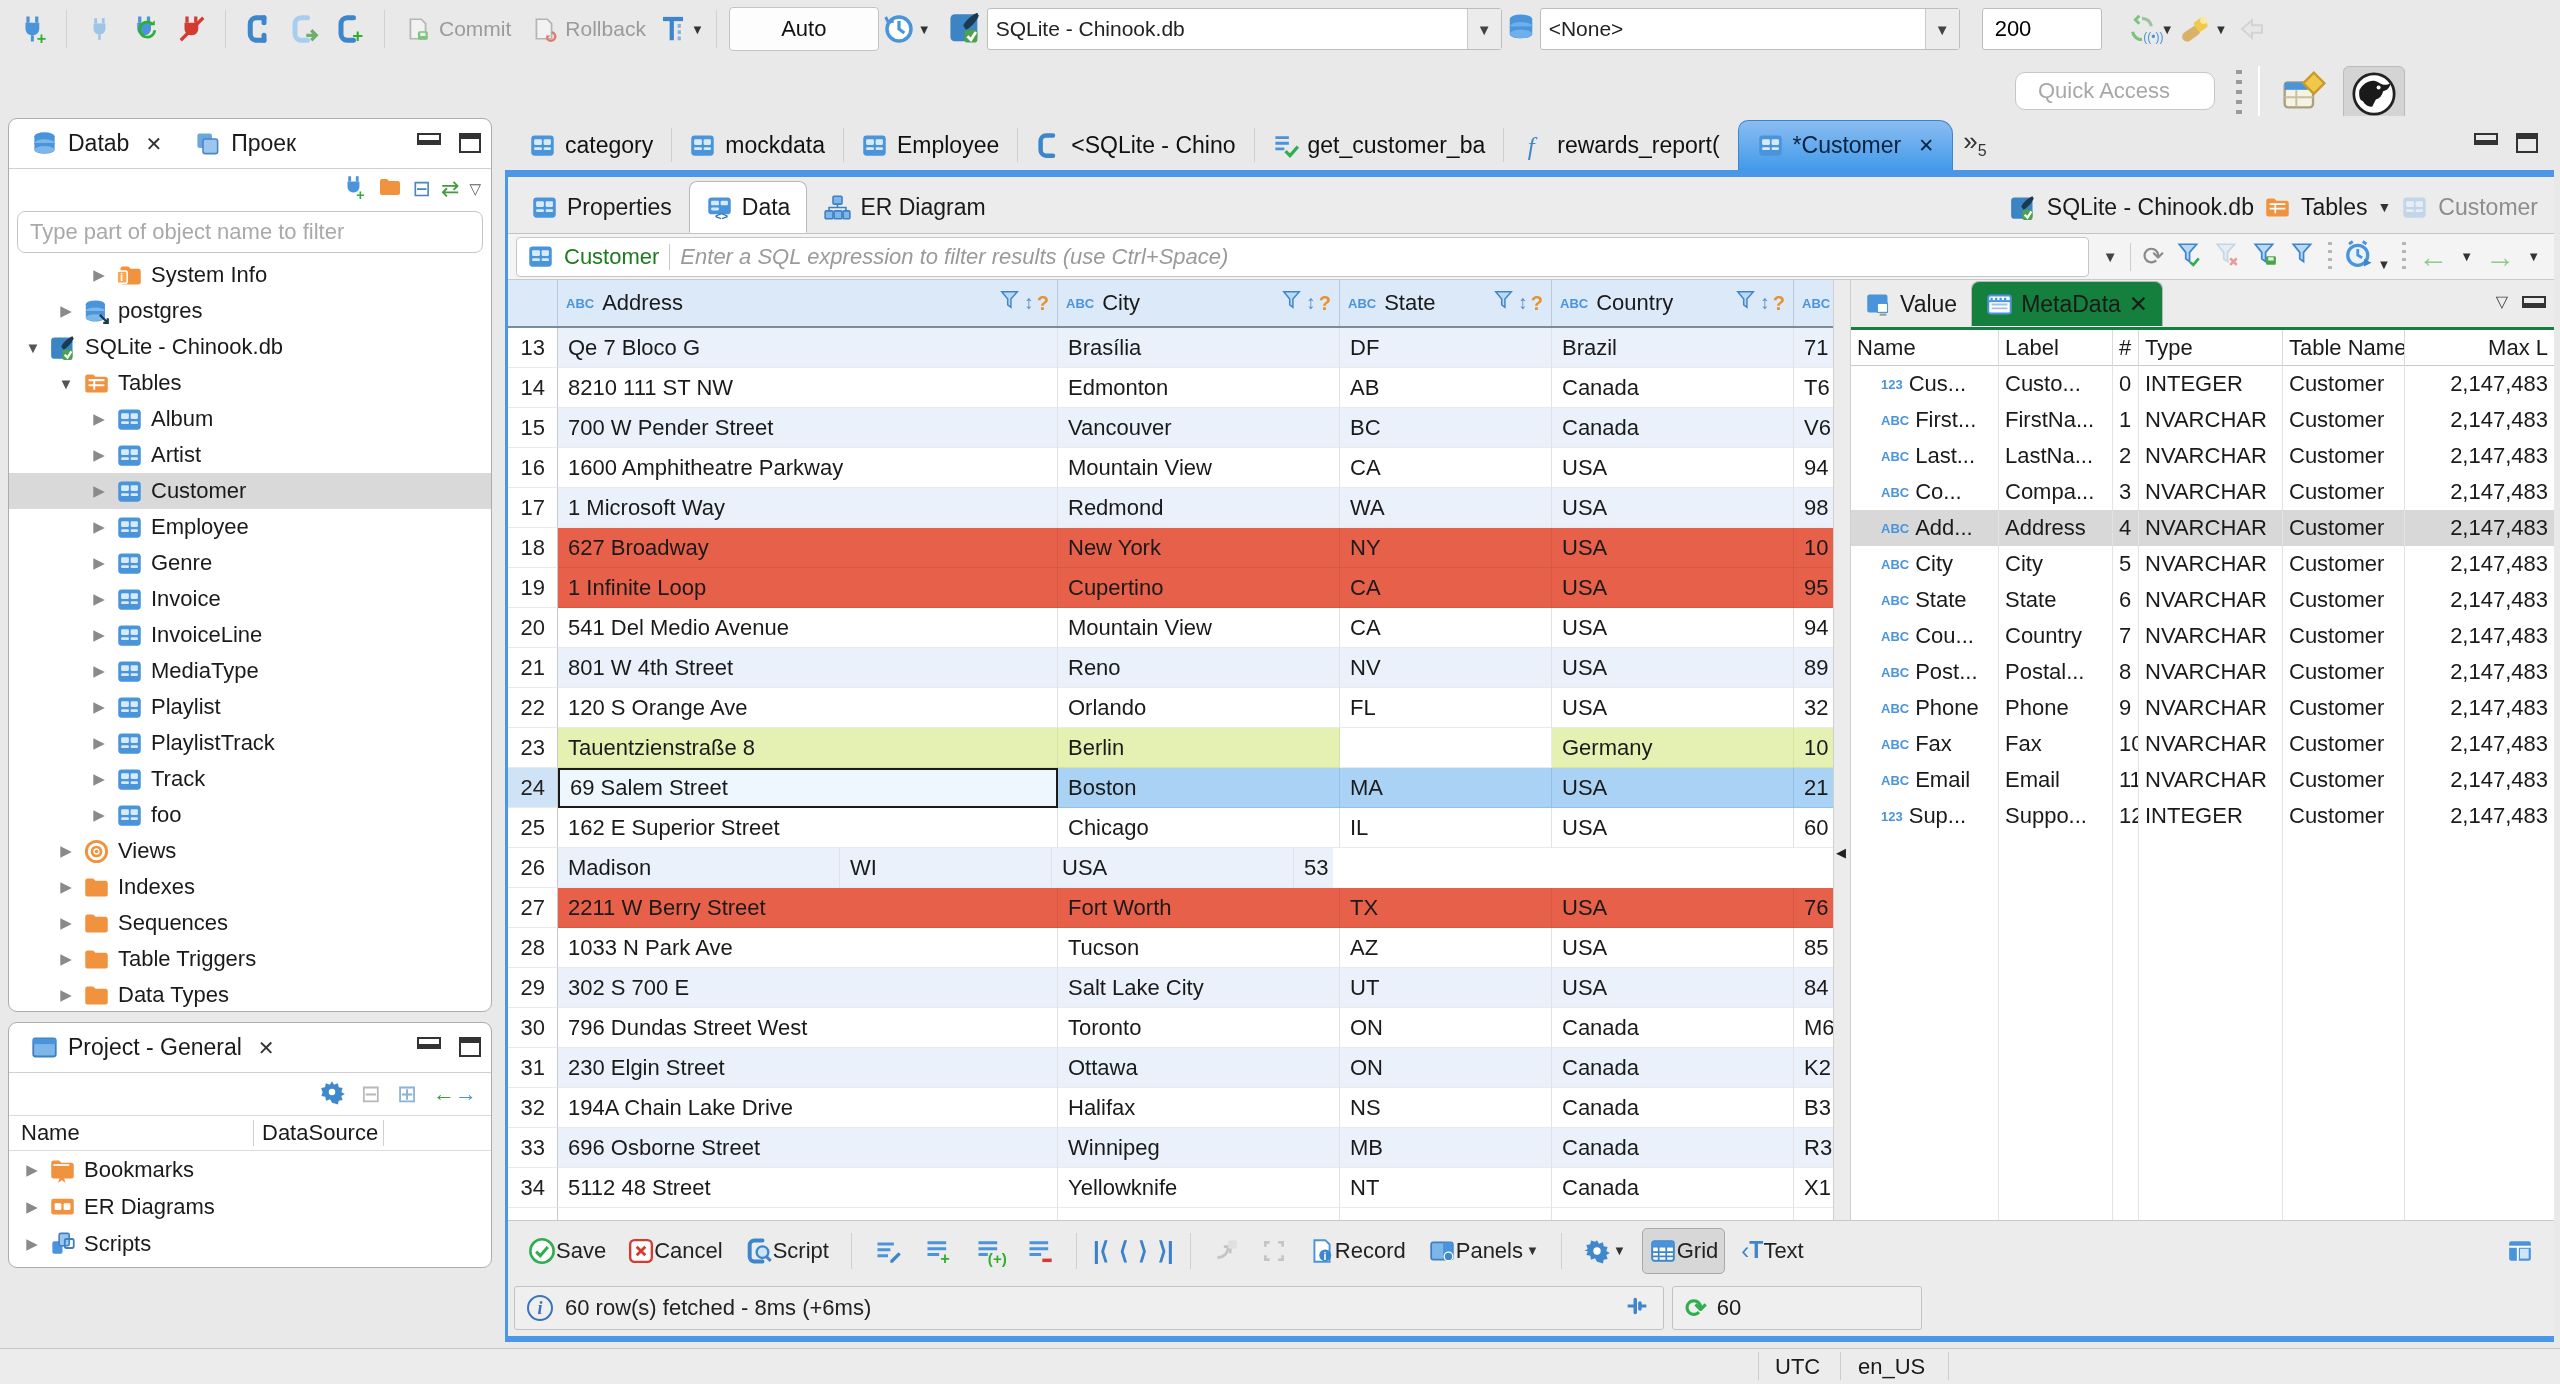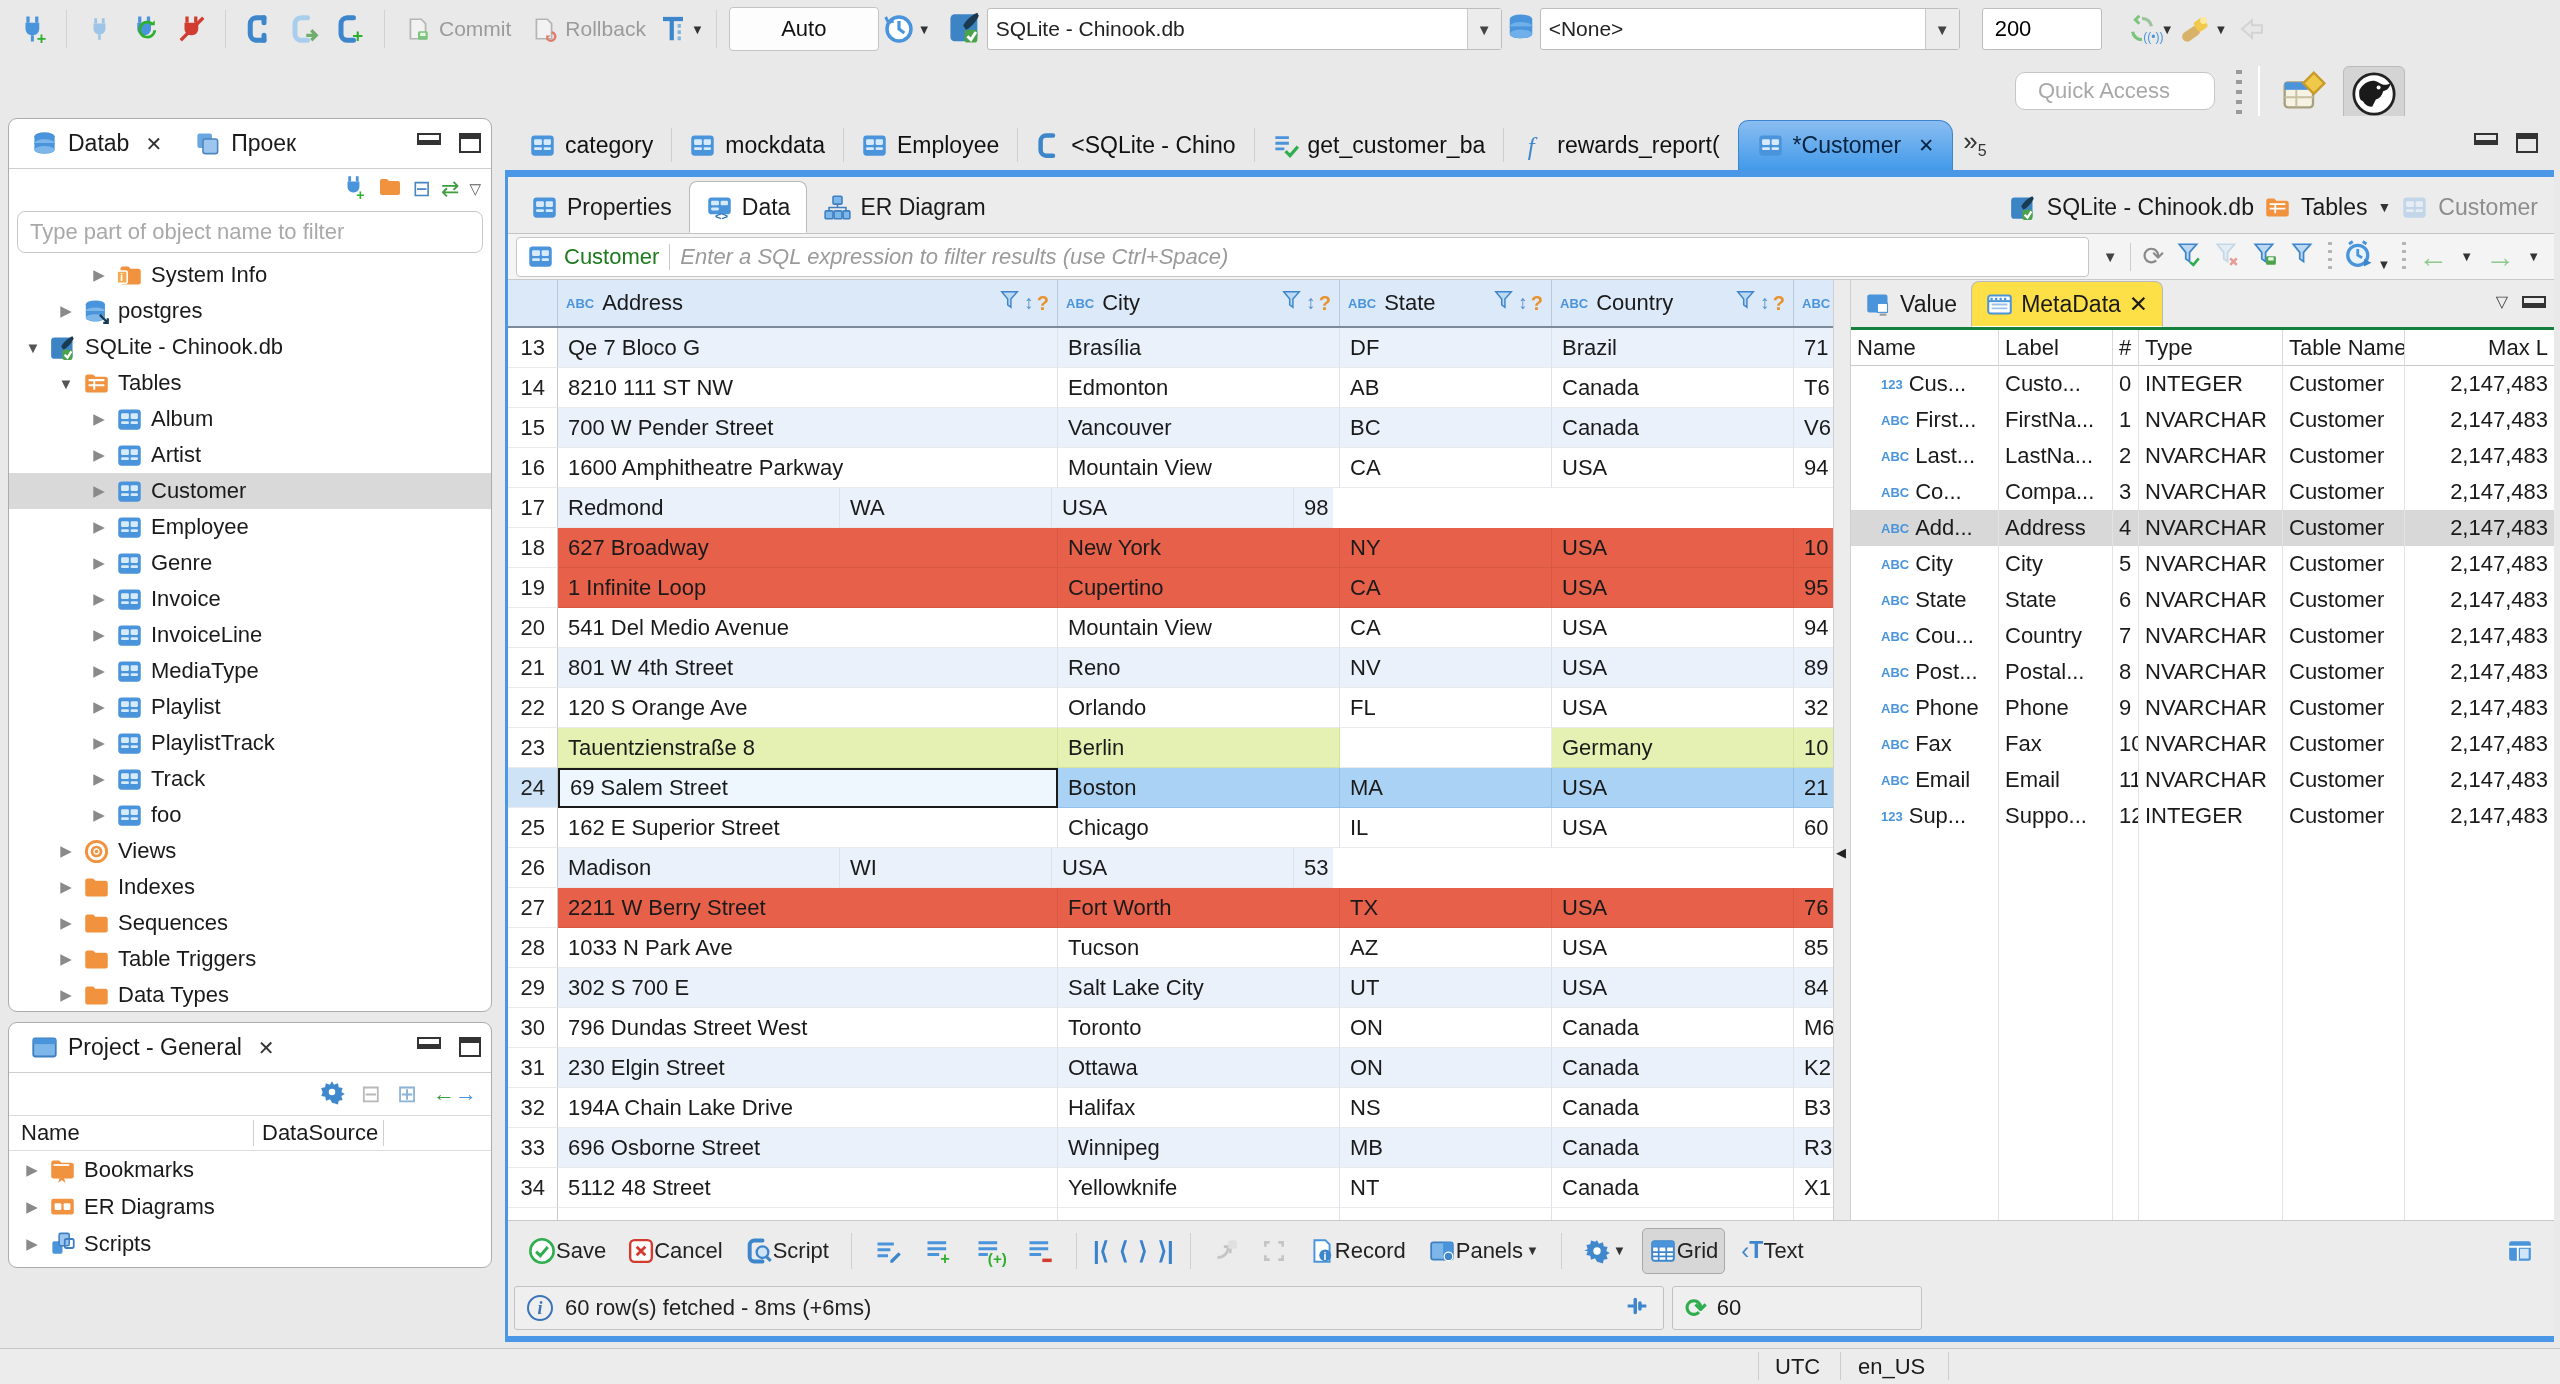--- a/index.html
+++ b/index.html
@@ -104,21 +104,21 @@
 .partialrow{height:12px;overflow:hidden}
 
 
 .sash{position:absolute;left:1325px;top:162px;width:18px;height:940px;background:#ececec;border-left:1px solid #cfcfcf;border-right:1px solid #cfcfcf}
 .sash .harr{position:absolute;top:565px;left:2px;font-size:13px;color:#222}
 
 
 .meta{position:absolute;left:1343px;top:162px;width:703px;height:940px;background:#fff;overflow:hidden}
 .mtabs{display:flex;align-items:flex-end;height:50px;background:#ececec;border-bottom:3px solid #15803d;position:relative}
 .mtab{display:flex;align-items:center;gap:8px;height:46px;padding:0 14px;font-size:23px}
-.mtab.active{background:#fde047;border:1px solid #b9b9b9;border-bottom:1px solid #fff;border-radius:8px 8px 0 0}
+.mtab.active{background:#15803d;border:1px solid #b9b9b9;border-bottom:1px solid #fff;border-radius:8px 8px 0 0}
 .mwin{position:absolute;right:8px;top:12px;display:flex;gap:14px;align-items:center}
 .m-grid{position:relative}
 .m-hrow{display:flex;height:36px;border-bottom:1px solid #c9c9c9;align-items:center;font-size:22px}
 .m-hcell{padding:0 6px;border-right:1px solid #d9d9d9;height:36px;display:flex;align-items:center;overflow:hidden;white-space:nowrap}
 .m-row{display:flex;height:36px;align-items:center;font-size:22px}
 .m-row.selected{background:#d8d8d8}
 .m-cell{padding:0 6px;border-right:1px solid #e3e3e3;height:36px;display:flex;align-items:center;gap:6px;overflow:hidden;white-space:nowrap}
 .m-fill{position:absolute;left:0;right:0;bottom:0;background:
  linear-gradient(90deg,transparent 147px,#e3e3e3 147px,#e3e3e3 148px,transparent 148px),
  linear-gradient(90deg,transparent 261px,#e3e3e3 261px,#e3e3e3 262px,transparent 262px),
@@ -976,20 +976,21 @@
           <div class="g-row ">
             <div class="g-cell g-num" style="width: 50px;">16</div>
             <div class="g-cell" style="width: 500px;">1600 Amphitheatre Parkway</div>
             <div class="g-cell" style="width: 282px;">Mountain View</div>
             <div class="g-cell" style="width: 212px;">CA</div>
             <div class="g-cell" style="width: 242px;">USA</div>
             <div class="g-cell" style="width: 39px; border-right: none;">94</div>
           </div>
           <div class="g-row r-alt">
             <div class="g-cell g-num" style="width: 50px;">17</div>
+            <div class="g-cell" style="width: 500px;">1 Microsoft Way</div>
             <div class="g-cell" style="width: 282px;">Redmond</div>
             <div class="g-cell" style="width: 212px;">WA</div>
             <div class="g-cell" style="width: 242px;">USA</div>
             <div class="g-cell" style="width: 39px; border-right: none;">98</div>
           </div>
           <div class="g-row r-del">
             <div class="g-cell g-num" style="width: 50px;">18</div>
             <div class="g-cell" style="width: 500px;">627 Broadway</div>
             <div class="g-cell" style="width: 282px;">New York</div>
             <div class="g-cell" style="width: 212px;">NY</div>

